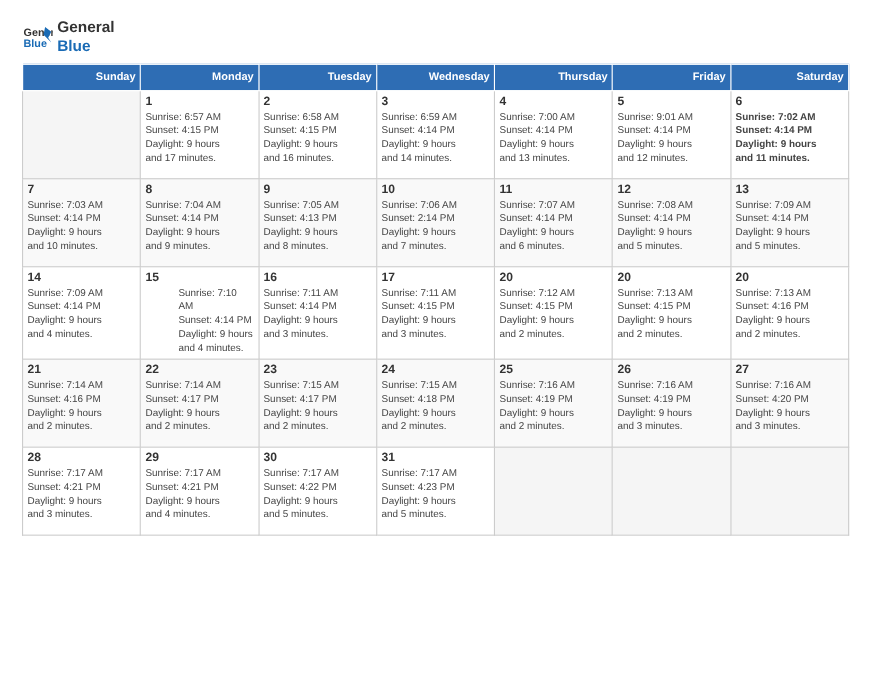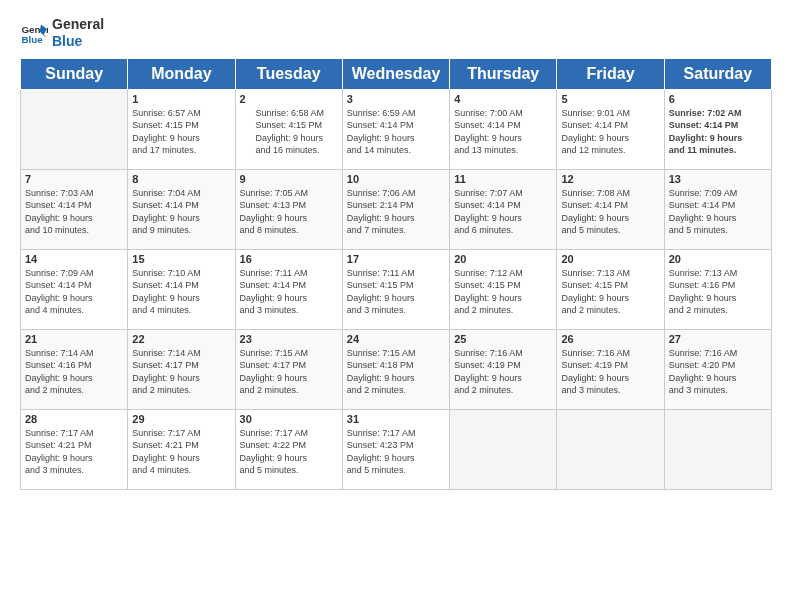--- a/index.html
+++ b/index.html
@@ -45,24 +45,24 @@
     }
     table {
       width: 100%;
       border-collapse: collapse;
       table-layout: fixed;
       margin-top: 8px;
     }
     thead tr th {
       background-color: #2e6db4;
       color: #fff;
-      font-size: 16px;
+      font-size: 10px;
       font-weight: bold;
       padding: 6px 4px;
-      text-align: center;
+      text-align: right;
       border: 1px solid #fff;
     }
     tbody tr td {
       border: 1px solid #ccc;
       vertical-align: top;
       padding: 3px 4px;
       font-size: 9.5px;
       color: #333;
       height: 80px;
     }
@@ -123,21 +123,21 @@
           <td class="empty"></td>
           <td>
             <div class="day-num">1</div>
             <div class="day-info" style="white-space: pre-line;">Sunrise: 6:57 AM
 Sunset: 4:15 PM
 Daylight: 9 hours
 and 17 minutes.</div>
           </td>
           <td>
             <div class="day-num">2</div>
-            <div class="day-info" style="white-space: pre-line; margin-left: 16px;">Sunrise: 6:58 AM
+            <div class="day-info" style="white-space: pre-line;">Sunrise: 6:58 AM
 Sunset: 4:15 PM
 Daylight: 9 hours
 and 16 minutes.</div>
           </td>
           <td>
             <div class="day-num">3</div>
             <div class="day-info" style="white-space: pre-line;">Sunrise: 6:59 AM
 Sunset: 4:14 PM
 Daylight: 9 hours
 and 14 minutes.</div>
@@ -218,21 +218,21 @@
         <tr>
           <td>
             <div class="day-num">14</div>
             <div class="day-info" style="white-space: pre-line;">Sunrise: 7:09 AM
 Sunset: 4:14 PM
 Daylight: 9 hours
 and 4 minutes.</div>
           </td>
           <td>
             <div class="day-num">15</div>
-            <div class="day-info" style="white-space: pre-line;">Sunrise: 7:10 AM
+            <div class="day-info" style="white-space: pre-line; margin-left: 30px;">Sunrise: 7:10 AM
 Sunset: 4:14 PM
 Daylight: 9 hours
 and 4 minutes.</div>
           </td>
           <td>
             <div class="day-num">16</div>
             <div class="day-info" style="white-space: pre-line;">Sunrise: 7:11 AM
 Sunset: 4:14 PM
 Daylight: 9 hours
 and 3 minutes.</div>

